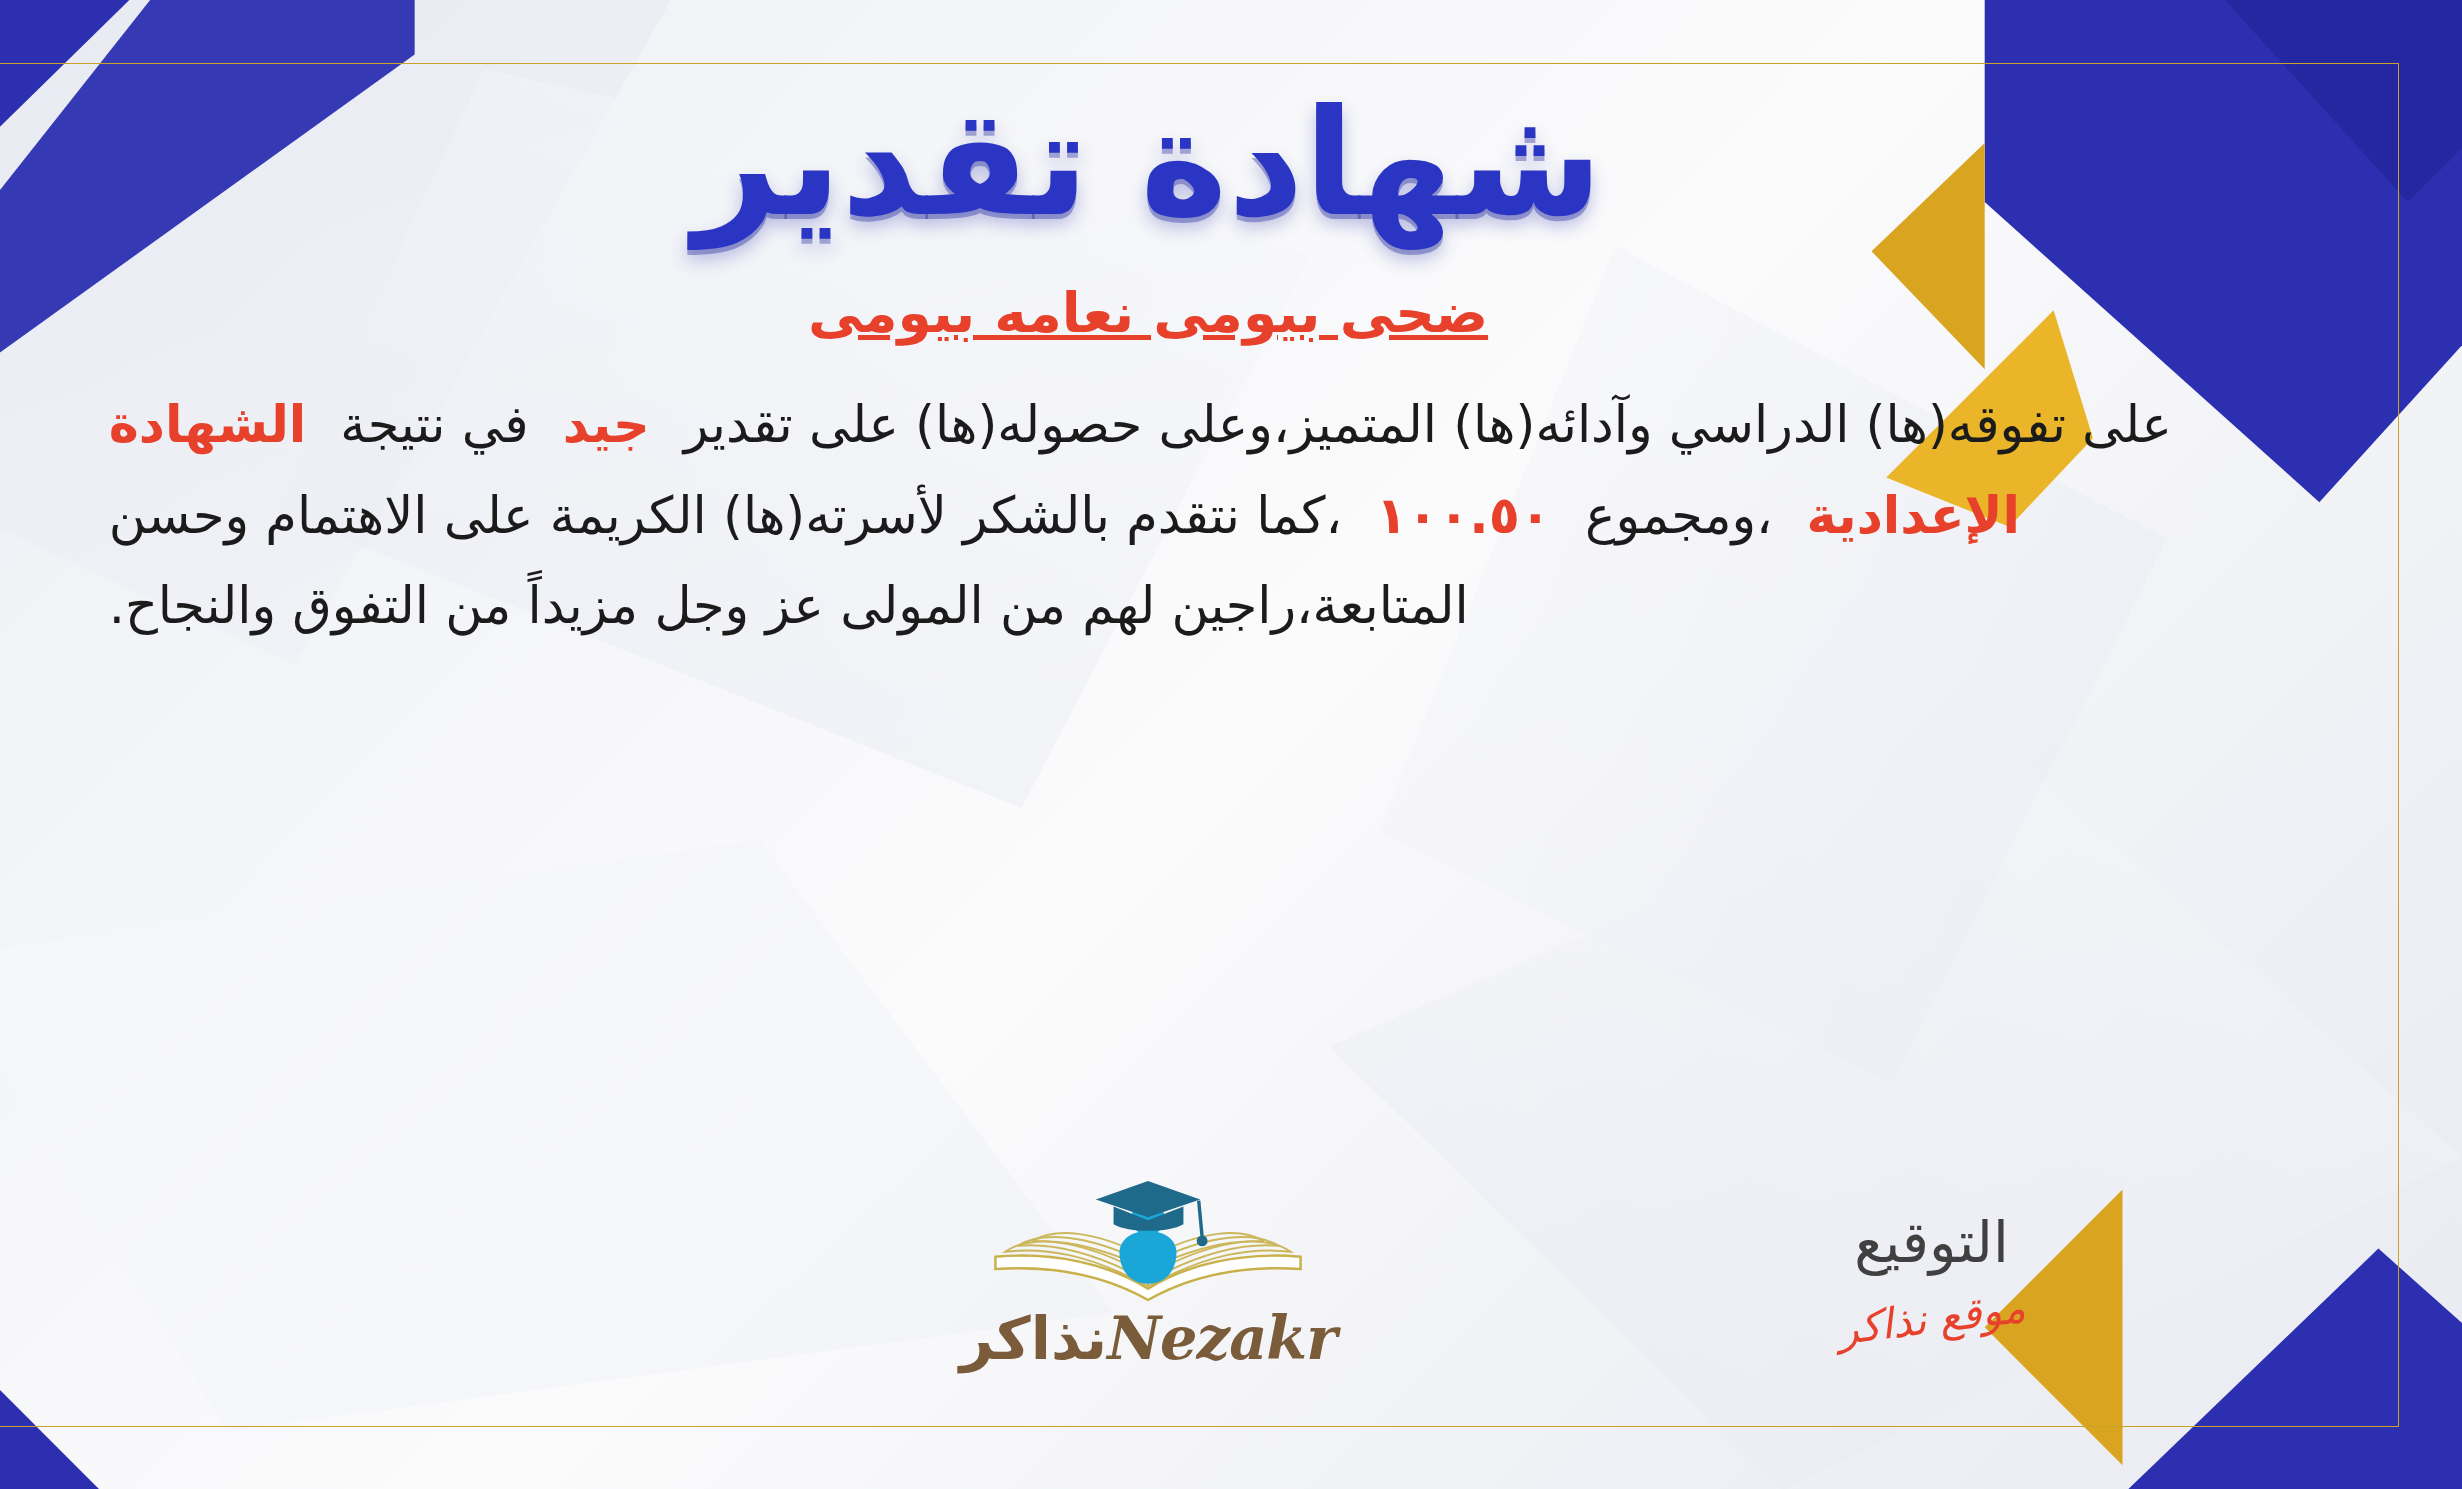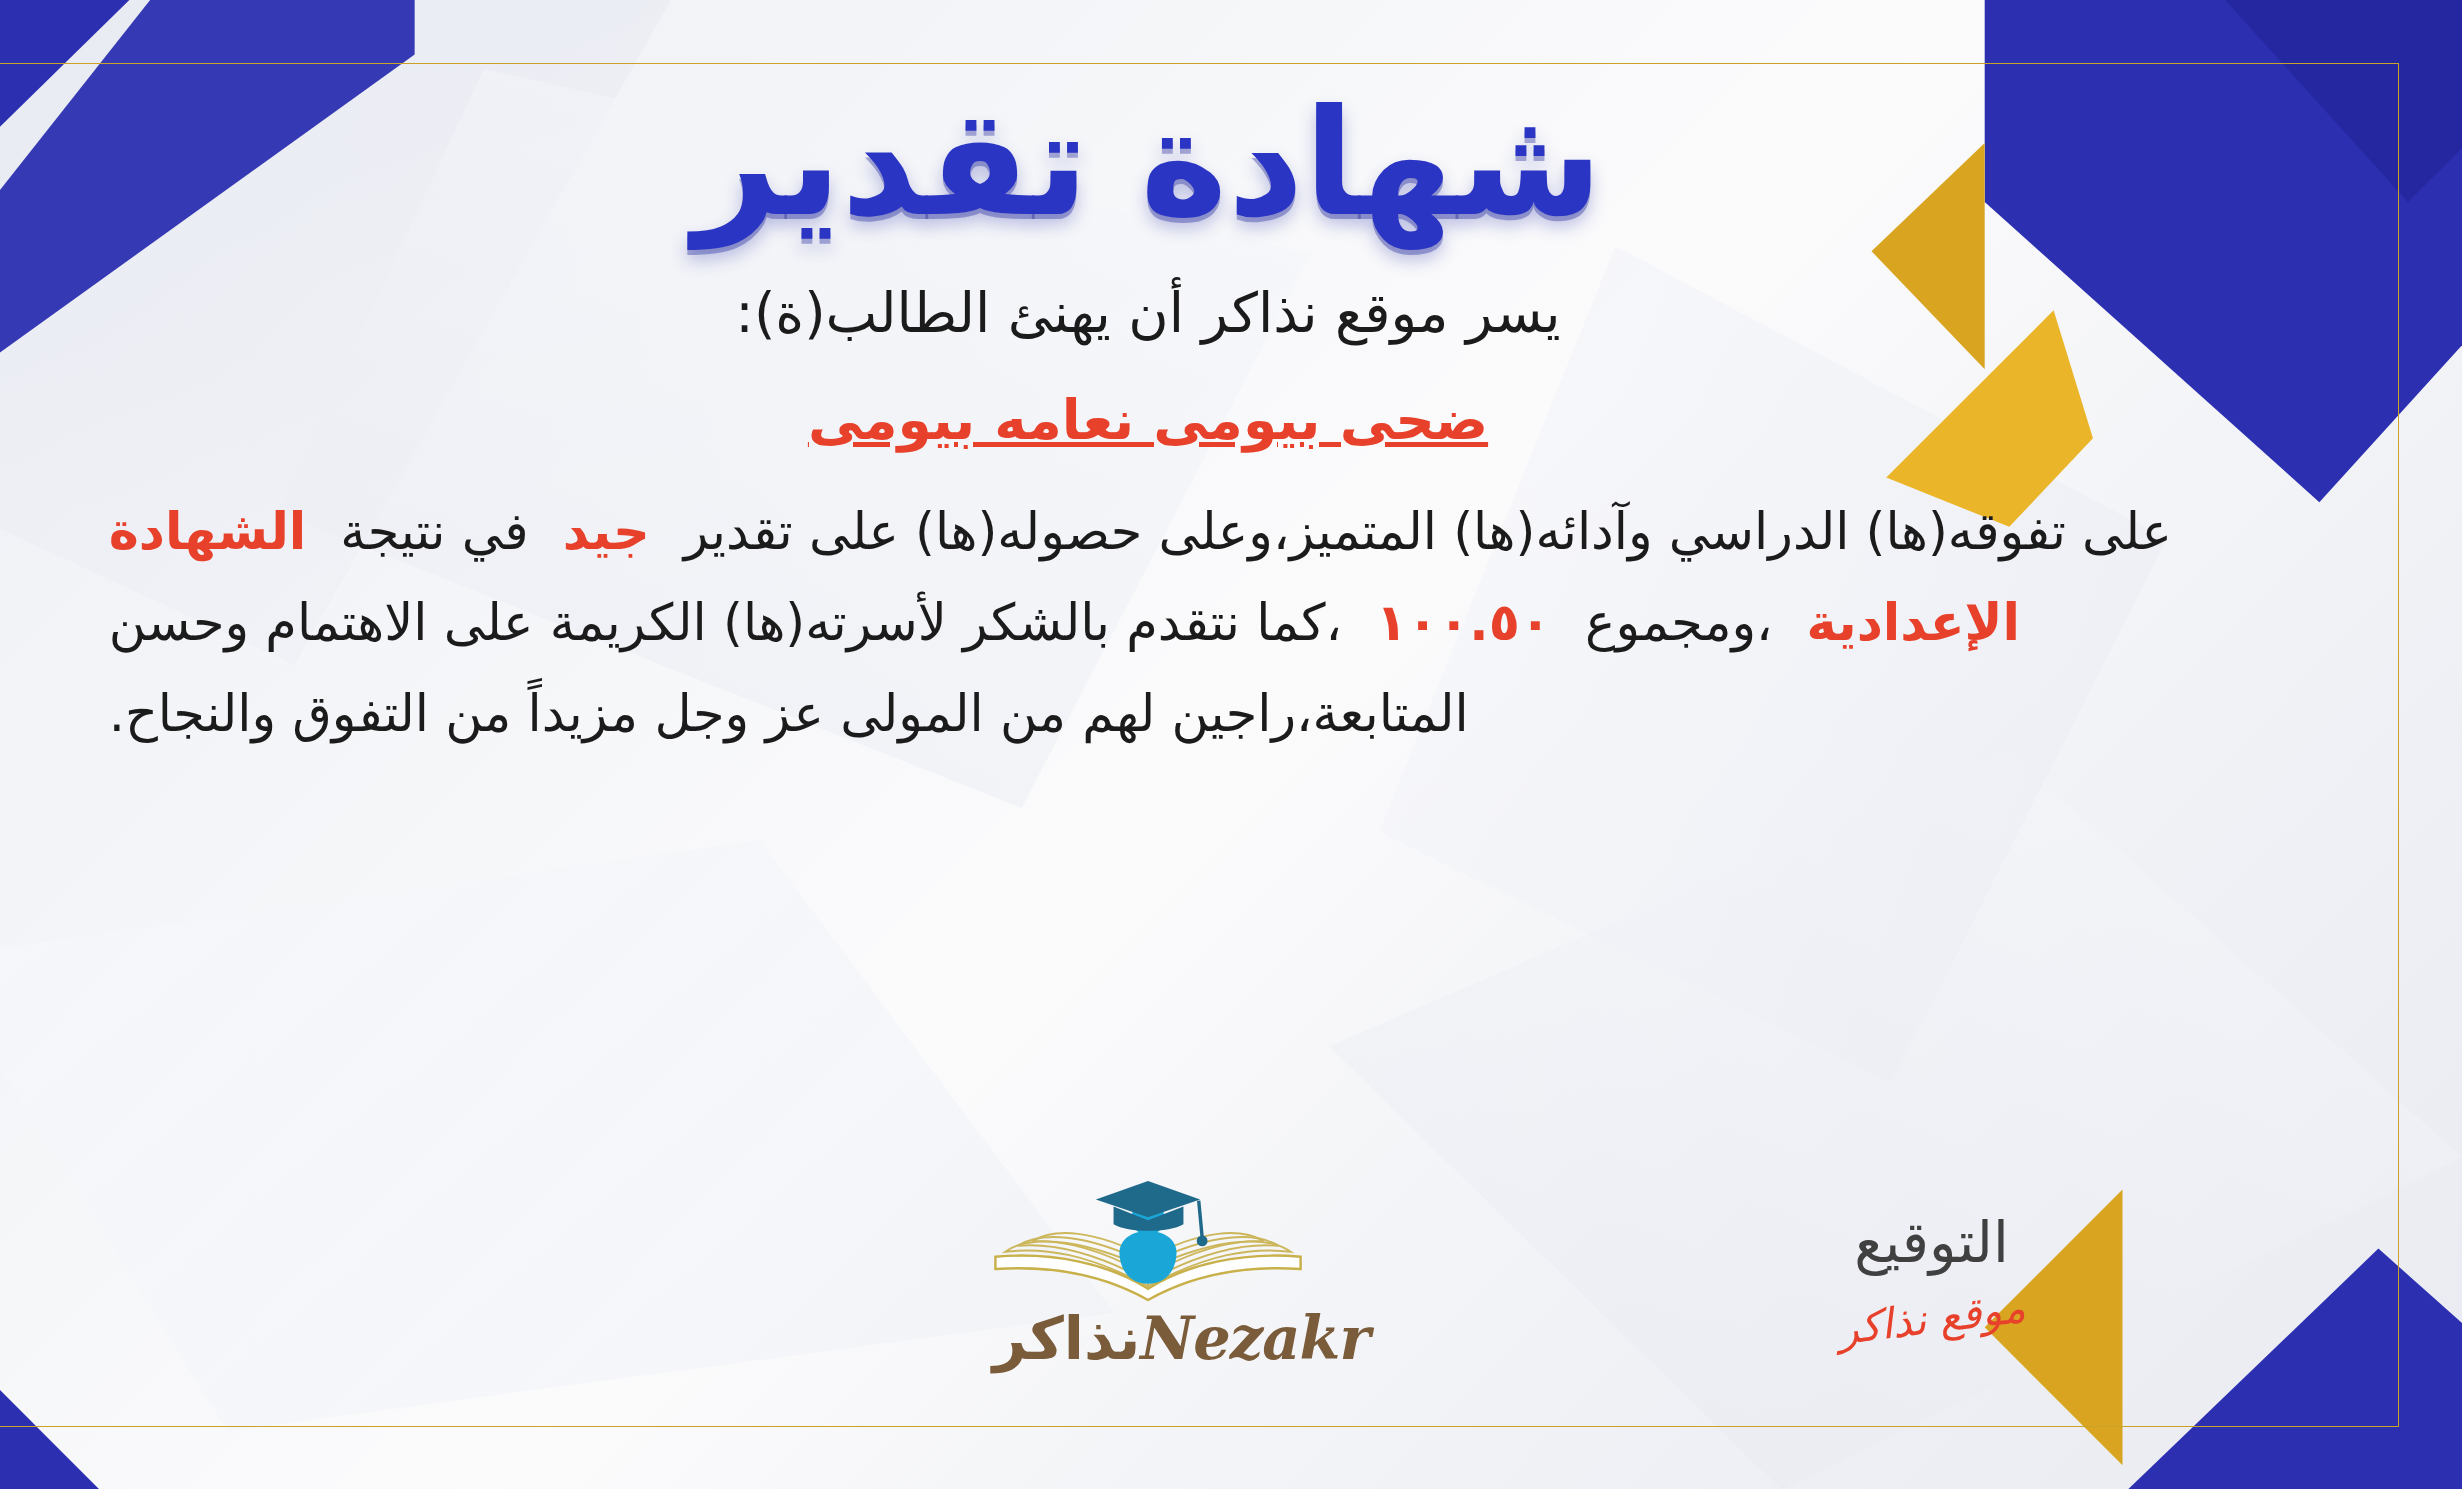--- a/index.html
+++ b/index.html
@@ -169,21 +169,21 @@
     transform: rotate(-7deg);
   }
 
   
   .logo-block {
     position: absolute;
     left: 50%;
     transform: translateX(-50%);
     bottom: 34px;
     width: 443px;
-    text-align: right;
+    text-align: center;
   }
   .logo-mark { width: 443px; height: 148px; }
   .logo-word {
     margin-top: -8.9px;
     font-size: 59px;
     font-weight: bold;
     color: #7a5b3a;
     letter-spacing: -1px;
     white-space: nowrap;
   }
@@ -232,21 +232,20 @@
   </div>
 
   <div class="gold-frame"></div>
 
   <div class="content">
 
     <div class="title">شهادة تقدير</div>
 
     <div class="body-text">
 
-      <div class="line-greeting">يسر موقع نذاكر أن يهنئ الطالب(ة):</div>
 
       <div class="student-name">ضحى بيومى نعامه بيومى</div>
 
       <div class="para">
         <span>على تفوقه(ها) الدراسي وآدائه(ها) المتميز،وعلى حصوله(ها) على تقدير</span><span class="spacer-gap"></span><span class="hl-red">جيد</span><span class="spacer-gap"></span><span>في نتيجة</span><span class="spacer-gap"></span><span class="hl-red">الشهادة الإعدادية</span><span class="spacer-gap"></span><span>،ومجموع</span><span class="spacer-gap"></span><span class="hl-red">١٠٠.٥٠</span><span class="spacer-gap"></span><span>،كما نتقدم بالشكر لأسرته(ها) الكريمة على الاهتمام وحسن المتابعة،راجين لهم من المولى عز وجل مزيداً من التفوق والنجاح.</span>
       </div>
 
     </div>
 
     <div class="footer">

